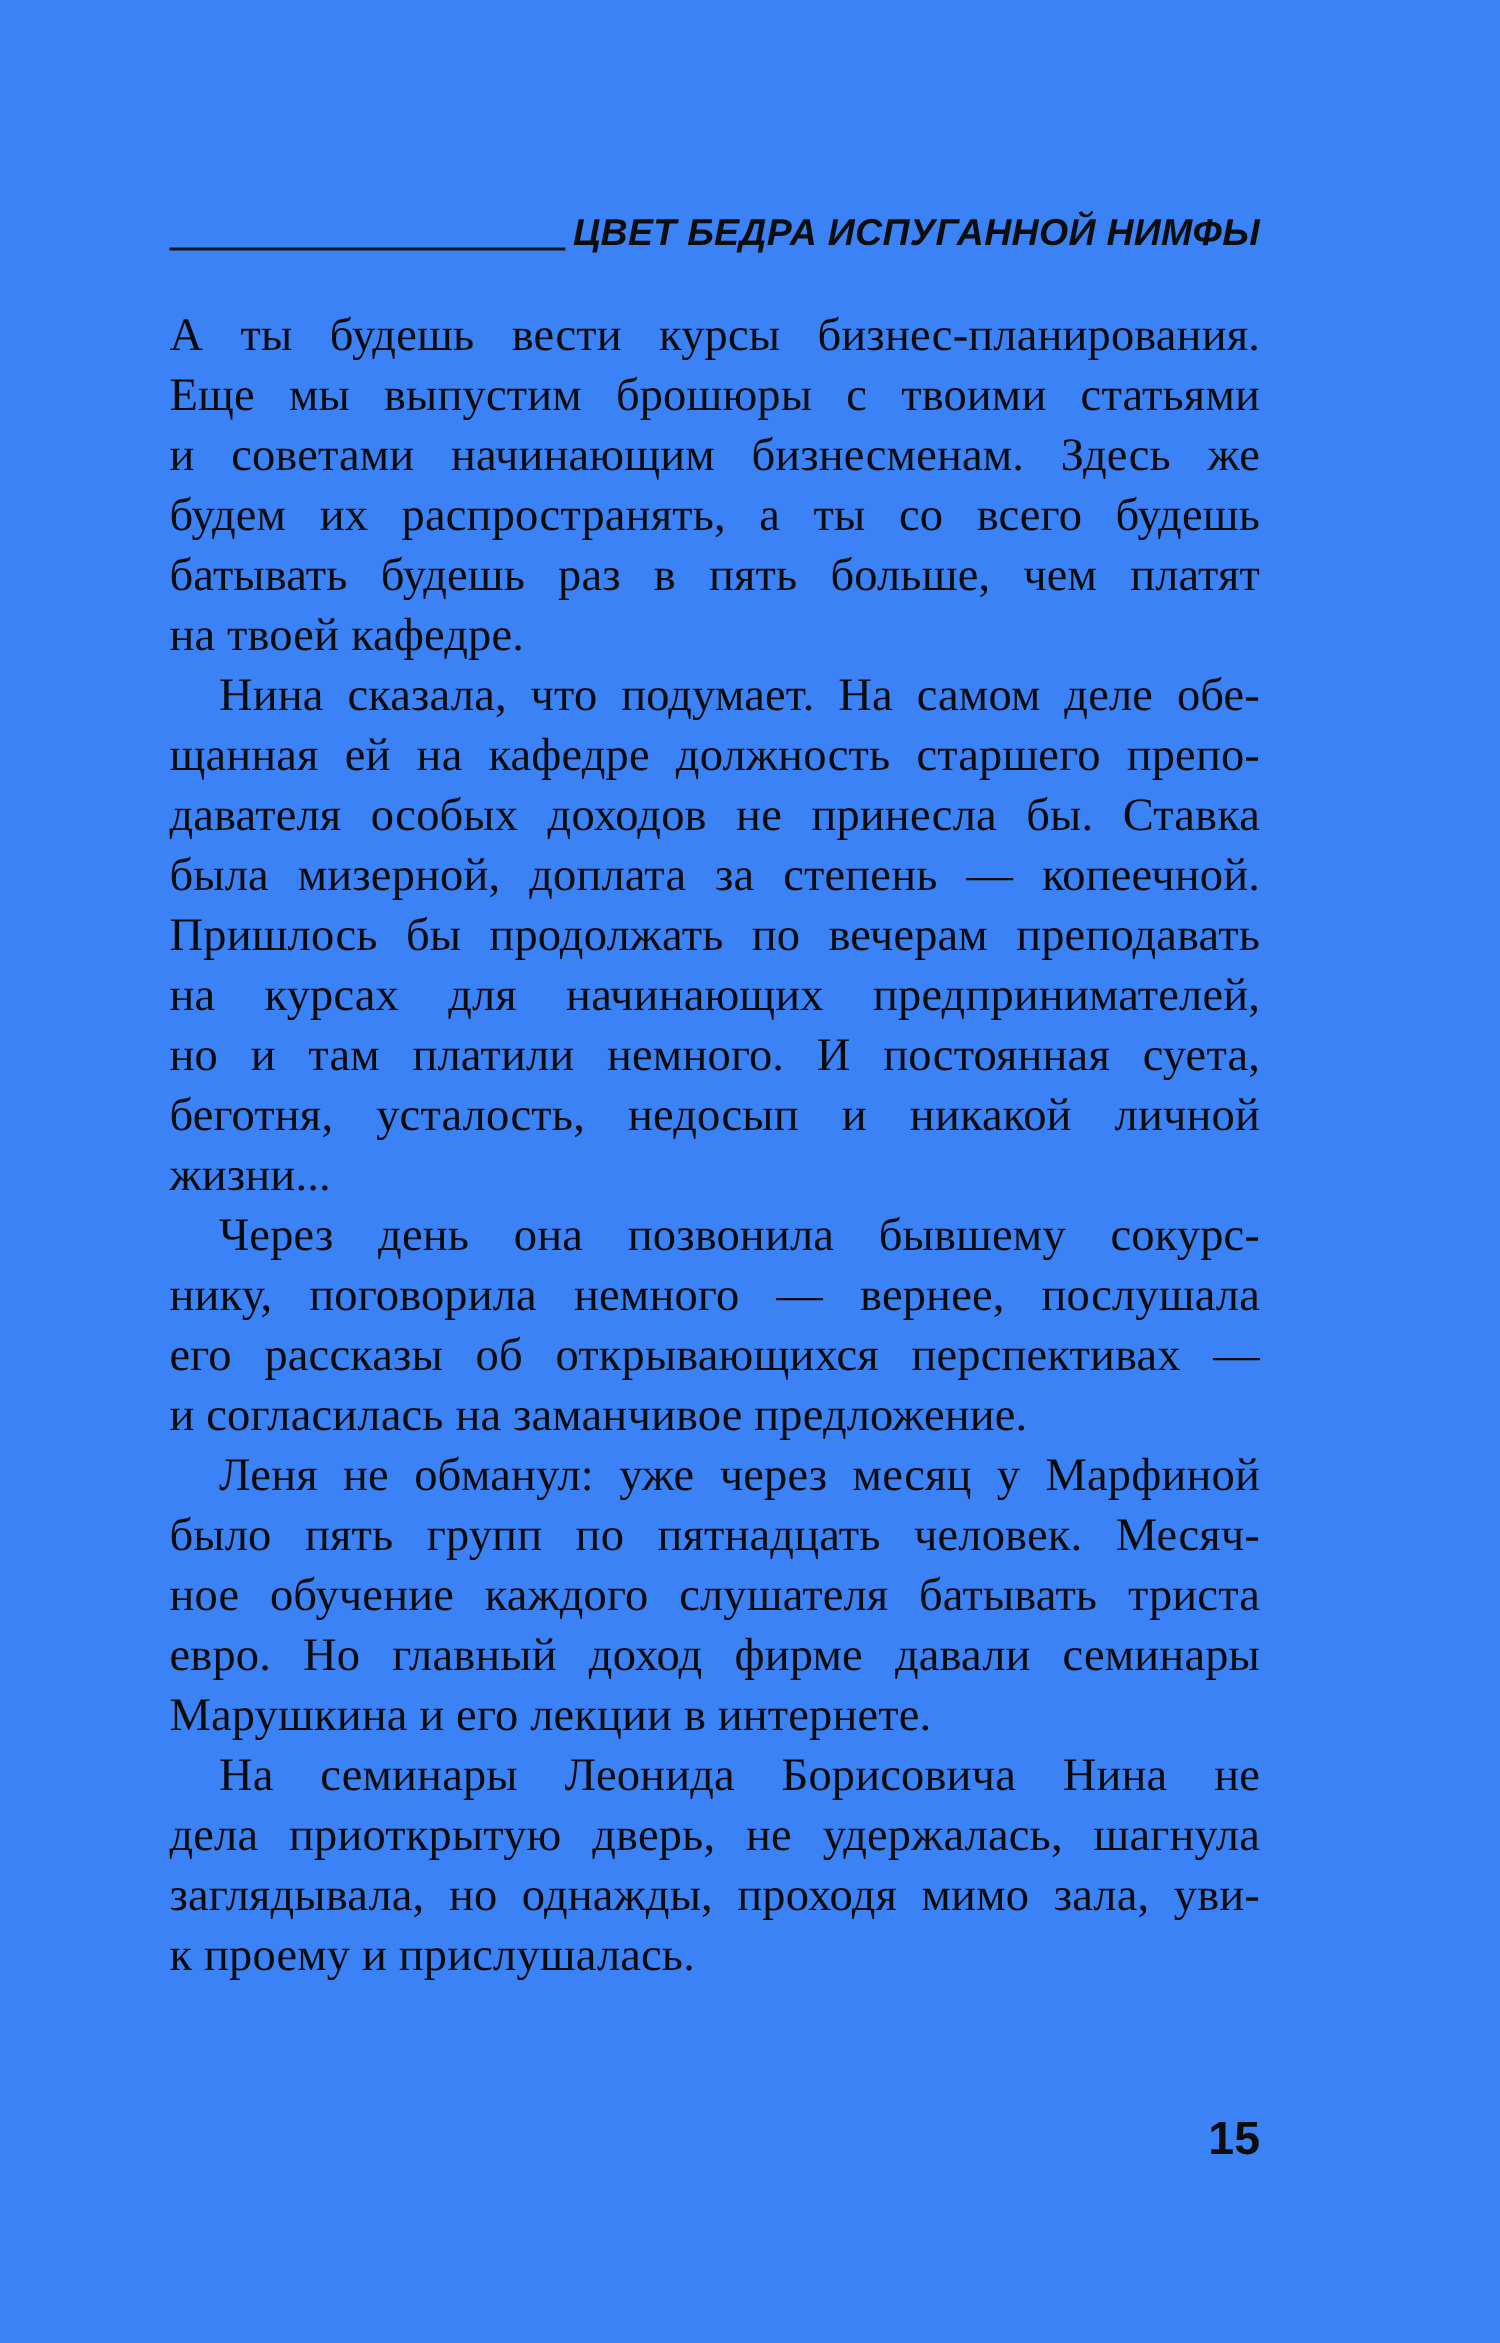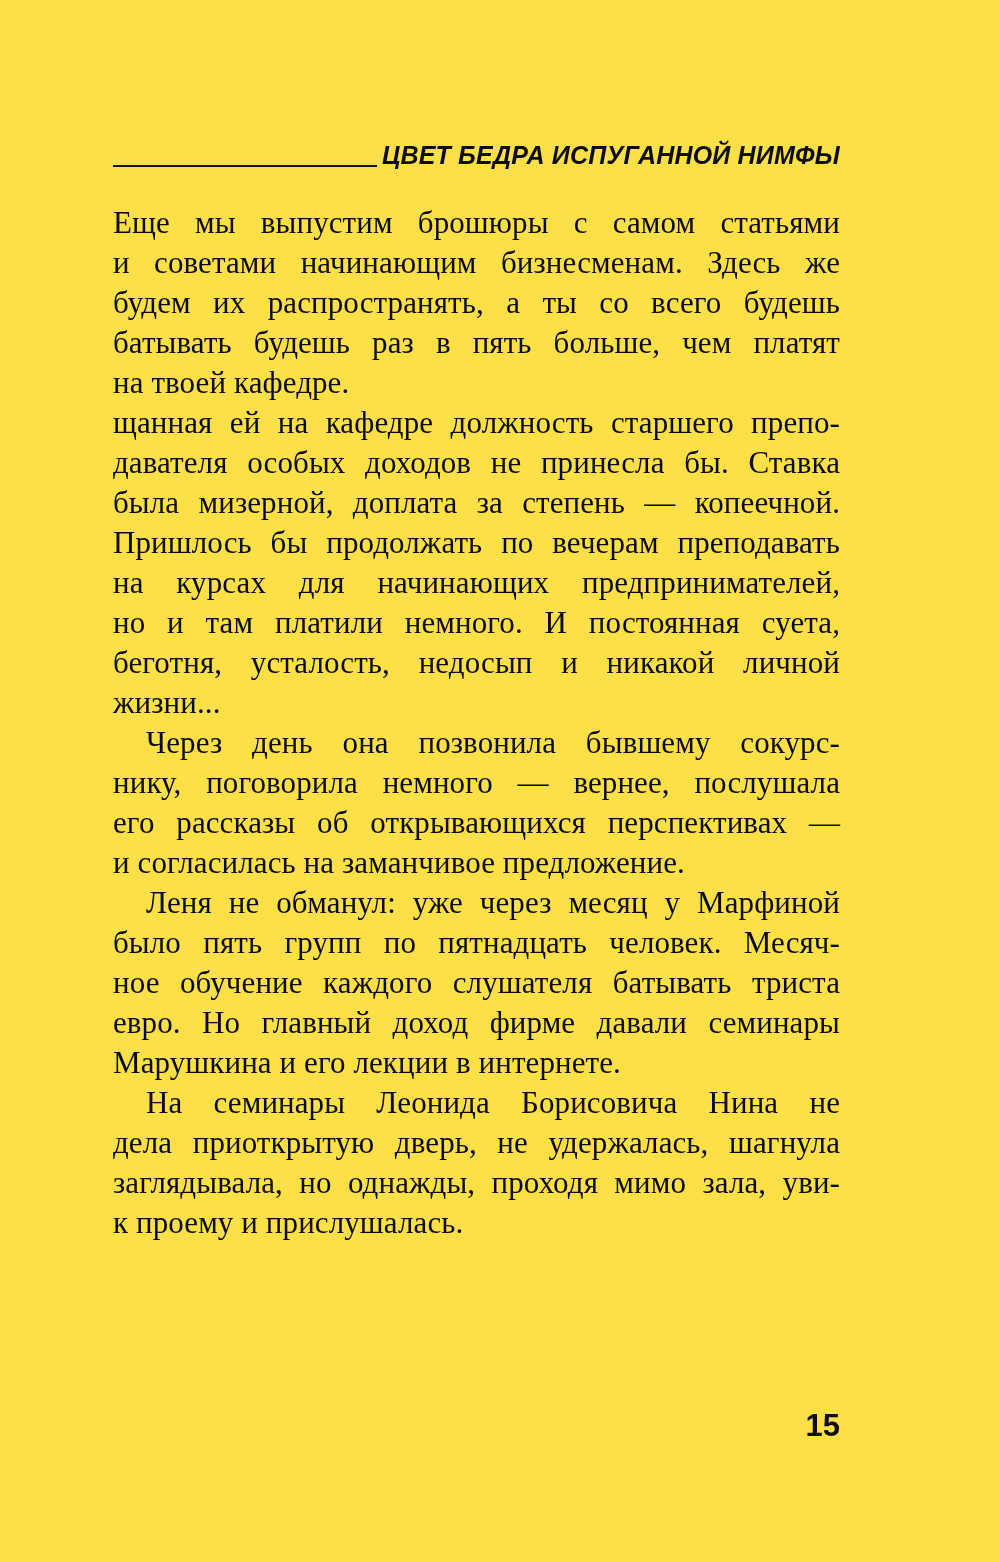--- a/index.html
+++ b/index.html
@@ -11,21 +11,21 @@
     height: 1562px;
     background: #ffffff;
     position: relative;
     font-family: "Liberation Serif", serif;
     color: #000000;
     overflow: hidden;
   }
   .page {
     position: absolute;
     inset: 0;
-    background: #fde047;
+    background: #3b82f6;
   }
   .running-header {
     position: absolute;
     top: 143px;
     left: 113px;
     width: 727px;
     display: flex;
     align-items: flex-end;
   }
   .header-rule {
@@ -85,27 +85,29 @@
 
 <div class="page">
 
   <div class="running-header">
     <div class="header-rule"></div>
     <div class="header-title">ЦВЕТ БЕДРА ИСПУГАННОЙ НИМФЫ</div>
   </div>
 
   <div class="text-column">
       <div class="paragraph">
-        <div class="line">Еще мы выпустим брошюры с самом статьями</div>
+        <div class="line">А ты будешь вести курсы бизнес-планирования.</div>
+        <div class="line">Еще мы выпустим брошюры с твоими статьями</div>
         <div class="line">и советами начинающим бизнесменам. Здесь же</div>
         <div class="line">будем их распространять, а ты со всего будешь</div>
         <div class="line">батывать будешь раз в пять больше, чем платят</div>
         <div class="line last">на твоей кафедре.</div>
       </div>
       <div class="paragraph">
+        <div class="line indent">Нина сказала, что подумает. На самом деле обе-</div>
         <div class="line">щанная ей на кафедре должность старшего препо-</div>
         <div class="line">давателя особых доходов не принесла бы. Ставка</div>
         <div class="line">была мизерной, доплата за степень — копеечной.</div>
         <div class="line">Пришлось бы продолжать по вечерам преподавать</div>
         <div class="line">на курсах для начинающих предпринимателей,</div>
         <div class="line">но и там платили немного. И постоянная суета,</div>
         <div class="line">беготня, усталость, недосып и никакой личной</div>
         <div class="line last">жизни...</div>
       </div>
       <div class="paragraph">

